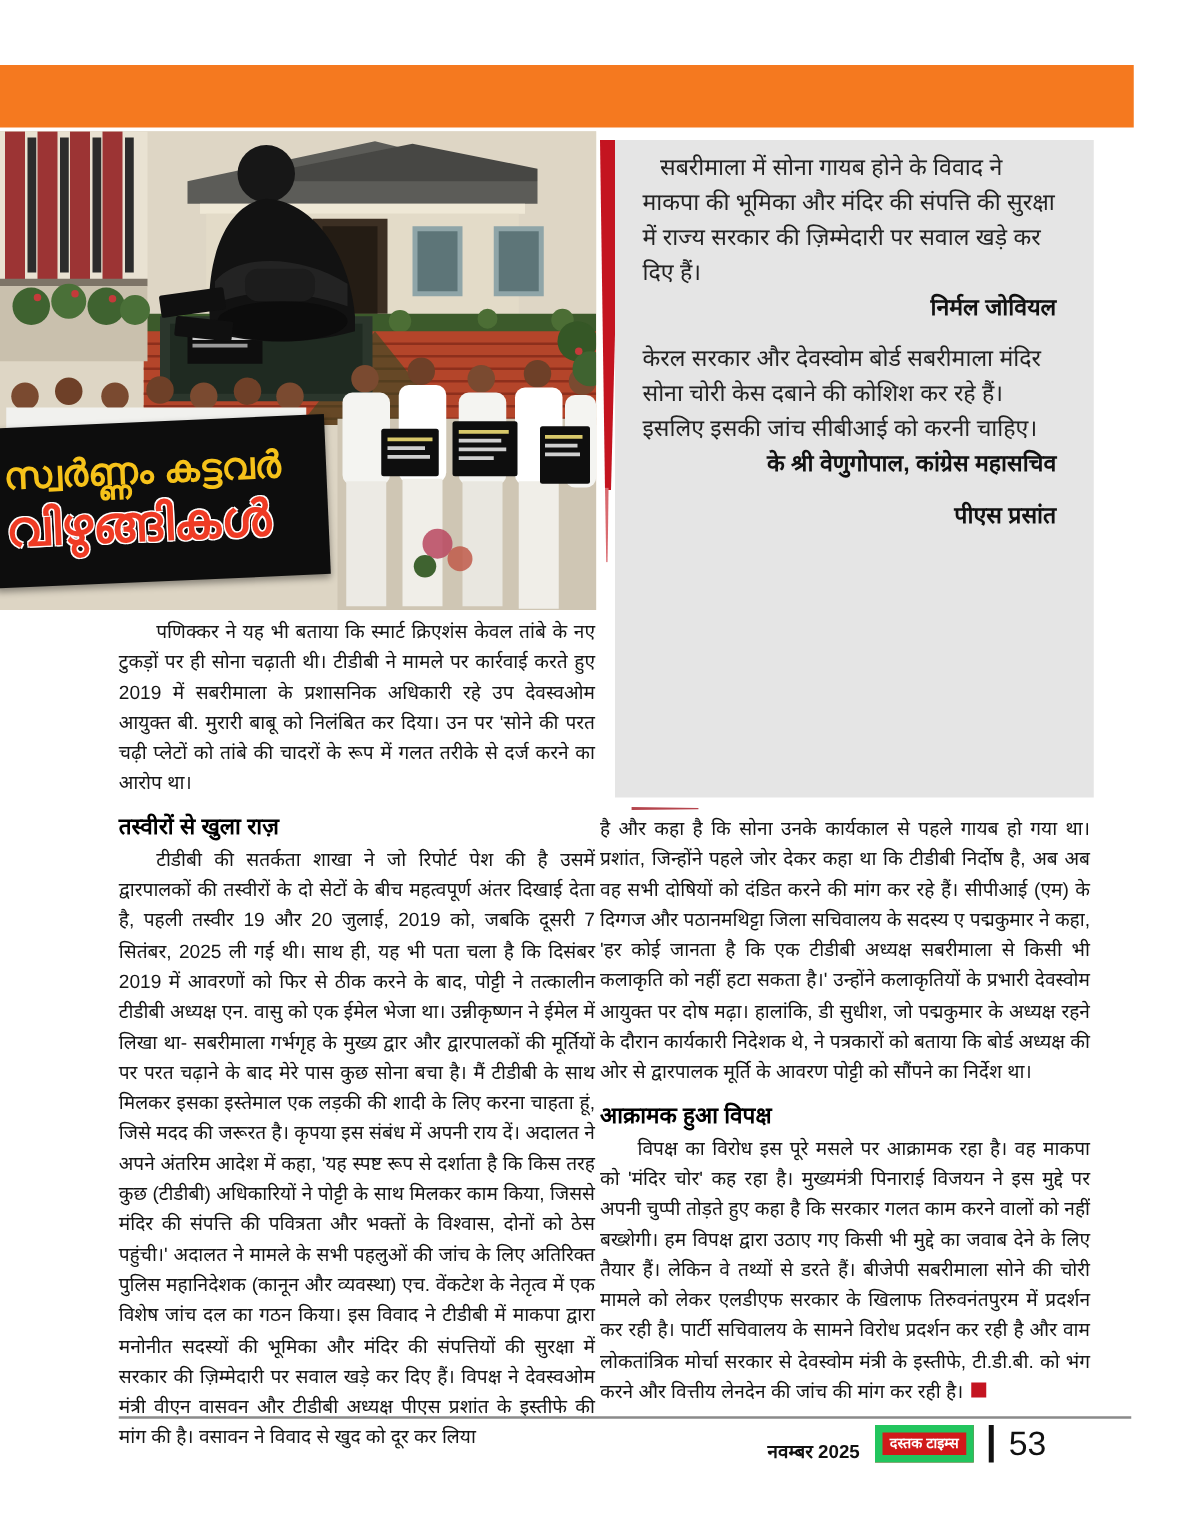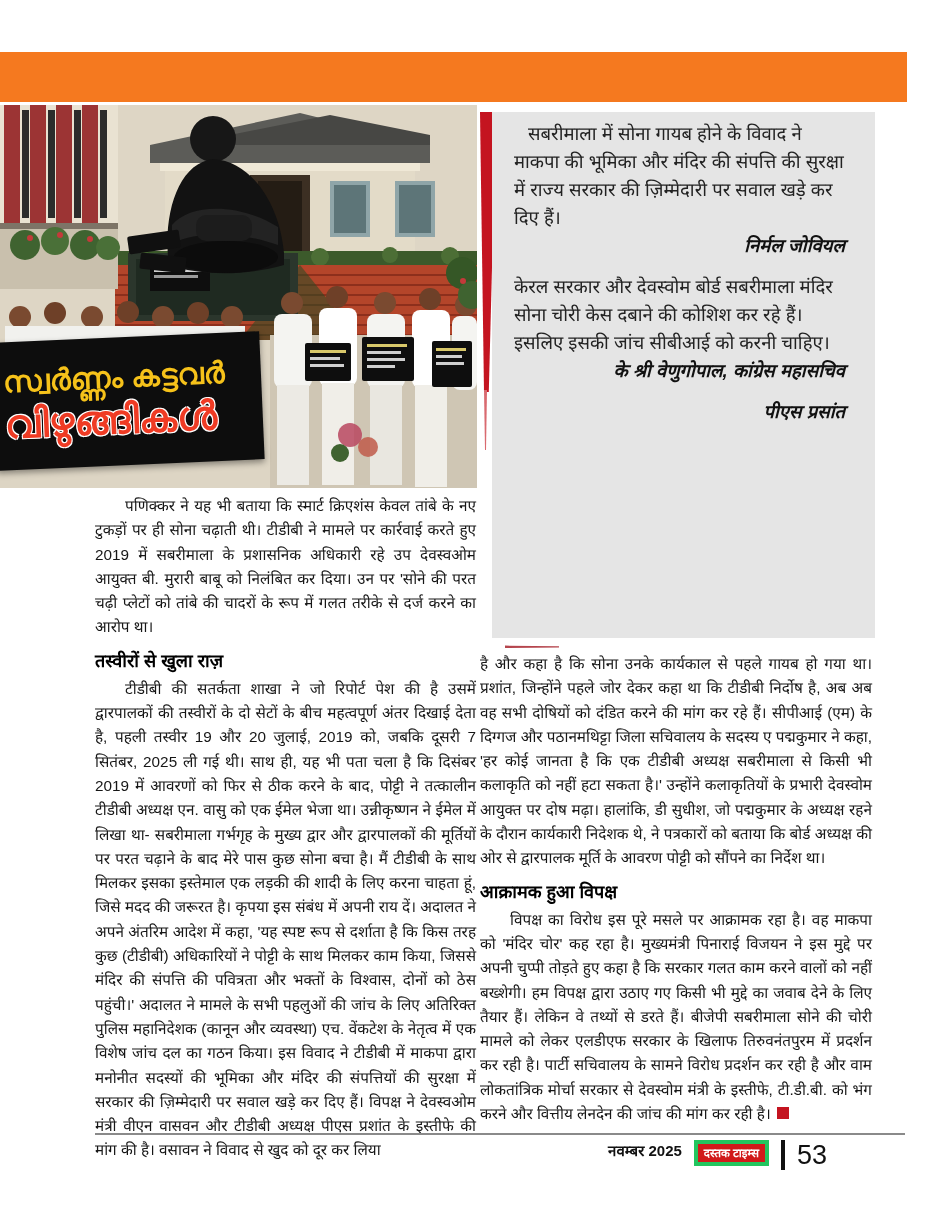--- a/index.html
+++ b/index.html
@@ -21,39 +21,39 @@
   
   .quote-panel{position:absolute;left:492px;top:112px;width:383px;height:526px;background:#e5e5e5;
                box-sizing:border-box;padding:8px 26px 8px 22px;}
   .accent-bar{position:absolute;left:480px;top:112px;width:16px;height:280px;
               background:#C41420;clip-path:polygon(0 0,100% 0,55% 100%,25% 100%);}
   .accent-bar2{position:absolute;left:483px;top:390px;width:5px;height:60px;
               background:#d96a70;clip-path:polygon(20% 0,80% 0,60% 100%,40% 100%);}
   .quote-text{margin:0;font-size:18.5px;line-height:28px;color:#222;}
   .quote-text.q-indent{text-indent:14px;}
   .quote-attr{margin:0 4px 13px 0;font-size:18.5px;line-height:28px;font-weight:bold;
-              text-align:right;color:#111;font-style:italic;}
+              text-align:right;color:#111;}
   .panel-underline{position:absolute;left:505px;top:645px;width:54px;height:3px;background:#b5454d;
                    clip-path:polygon(0 20%,100% 45%,100% 80%,0 100%);}
 
   
   .col{position:absolute;text-align:justify;}
   .col-left{left:95px;top:494px;width:381px;}
   .col-right{left:480px;top:652px;width:392px;}
   .body-p{margin:0;font-size:15.3px;line-height:24.3px;color:#161616;}
   .indent{text-indent:30px;}
   .section-h{margin:9px 0 4px 0;font-size:18px;line-height:24px;font-weight:bold;color:#000;}
   .end-square{display:inline-block;width:12px;height:12px;background:#C41420;margin-left:6px;
               vertical-align:baseline;}
 
   
   .footer-line{position:absolute;left:95px;top:1133px;width:810px;height:2px;background:#8a8a8a;}
-  .footer{position:absolute;top:1140px;right:118px;display:flex;align-items:flex-start;gap:12px;}
+  .footer{position:absolute;top:1140px;right:108px;display:flex;align-items:flex-end;gap:12px;}
   .footer-date{font-size:15px;font-weight:bold;color:#111;}
-  .footer-logo{display:inline-block;background:#D11A1A;border:4px solid #22c55e;color:#ffffff;
+  .footer-logo{display:inline-block;background:#D11A1A;border:6px solid #22c55e;color:#ffffff;
                font-size:11.5px;font-weight:bold;padding:2px 6px;line-height:14px;white-space:nowrap;}
   .footer-divider{display:inline-block;width:4px;height:30px;background:#111;}
   .footer-page{font-size:27px;font-weight:normal;color:#111;line-height:30px;}
 </style>
 </head>
 <body>
 
 <div class="page">
 
   <div class="orange-bar"></div>

